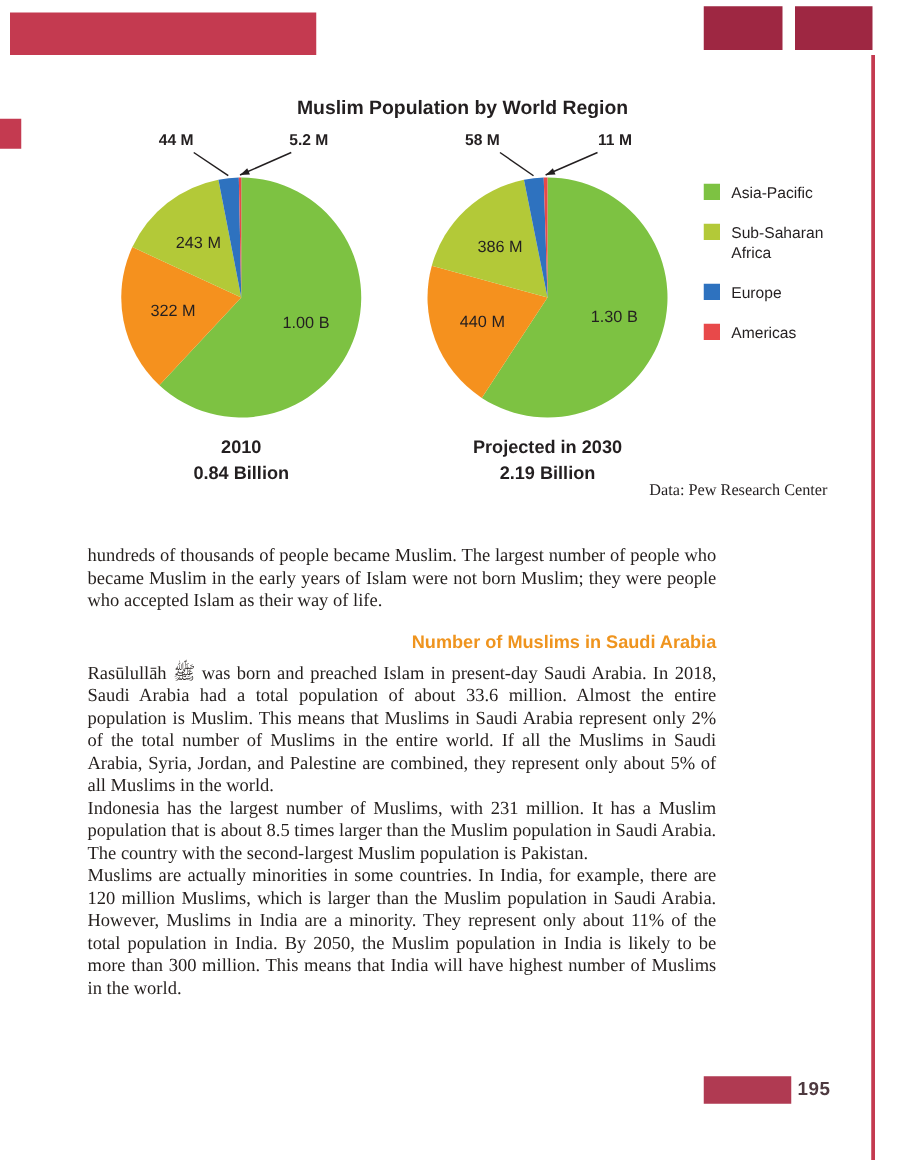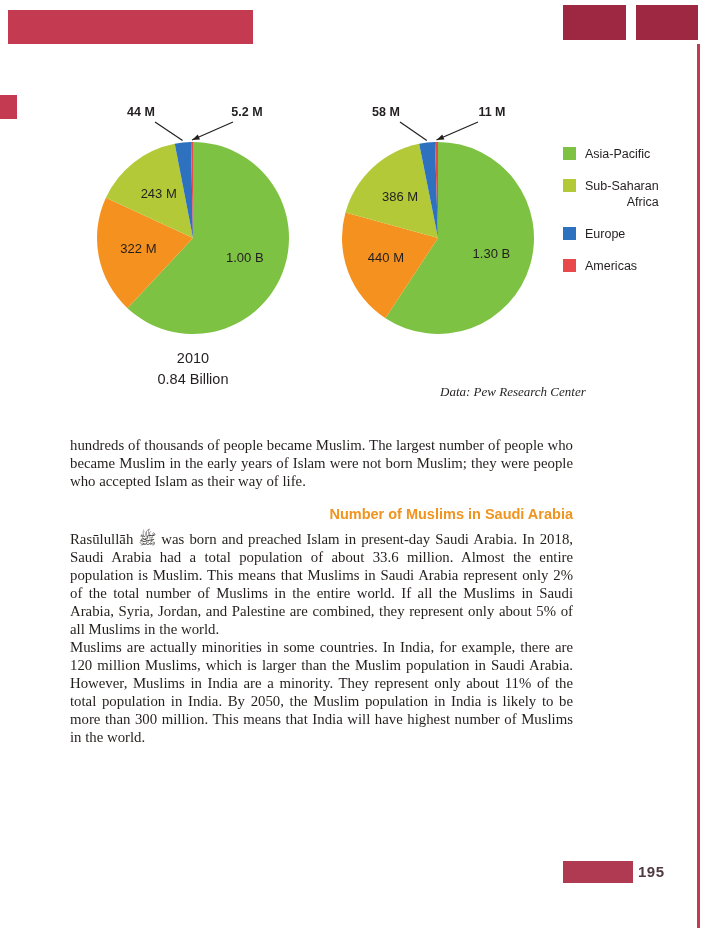--- a/index.html
+++ b/index.html
@@ -29,31 +29,31 @@
     text-align:center;font-size:15.5px;font-weight:bold;color:#231f20;
   }
   .pie-svg{position:absolute;top:100px;width:220px;height:244px;}
   .pie-svg.p0{left:83px;}
   .pie-svg.p1{left:328px;}
   svg text{font-family:"Liberation Sans",sans-serif;fill:#231f20;}
   svg text.inside{font-size:13px;}
   svg text.outside{font-size:12.5px;font-weight:bold;}
   .pie-caption{
     position:absolute;top:348px;width:220px;text-align:center;
-    font-size:14.5px;font-weight:normal;color:#231f20;line-height:21px;
+    font-size:14.5px;font-weight:bold;color:#231f20;line-height:21px;
   }
   .pie-caption.p0{left:83px;}
   .pie-caption.p1{left:328px;}
-  .legend{position:absolute;left:563px;top:146px;display:flex;flex-direction:column;gap:16px;text-align:right;}
+  .legend{position:absolute;left:563px;top:146px;display:flex;flex-direction:column;gap:16px;}
   .legend-item{display:flex;align-items:flex-start;}
   .legend-swatch{width:13px;height:13px;margin-right:9px;margin-top:1px;flex:0 0 13px;}
   .legend-label{font-size:12.5px;color:#231f20;line-height:16px;white-space:pre-line;}
   .chart-source{
-    position:absolute;left:440px;top:384px;width:222px;text-align:left;
-    font-family:"Liberation Serif",serif;font-style:italic;font-size:13px;color:#231f20;
+    position:absolute;left:440px;top:384px;width:222px;text-align:right;
+    font-family:"Liberation Serif",serif;font-size:13px;color:#231f20;
   }
   
   .article{
     position:absolute;left:70px;top:436px;width:503px;
     font-family:"Liberation Serif",serif;font-size:14.8px;line-height:18px;
     color:#241f1d;text-align:justify;
   }
   .article p{margin:0;}
   .section-heading{
     margin:15px 0 7px 0;
@@ -68,20 +68,21 @@
 <div class="page">
 
   <div class="accent top-left-bar"></div>
   <div class="accent left-edge-square"></div>
   <div class="accent tr-block-1"></div>
   <div class="accent tr-block-2"></div>
   <div class="accent right-rule"></div>
   <div class="accent footer-bar"></div>
   <div class="page-number">195</div>
 
+  <div class="chart-title">Muslim Population by World Region</div>
 
   <svg class="pie-svg p0" viewBox="0 0 220 244">
       <path d="M 110 138 L 110.00 42.00 A 96 96 0 1 1 44.50 208.19 Z" fill="#7dc242"></path>
       <text x="161.8" y="162.4" text-anchor="middle" class="inside">1.00 B</text>
       <path d="M 110 138 L 44.50 208.19 A 96 96 0 0 1 22.88 97.68 Z" fill="#f5911e"></path>
       <text x="55.4" y="152.7" text-anchor="middle" class="inside">322 M</text>
       <path d="M 110 138 L 22.88 97.68 A 96 96 0 0 1 91.73 43.76 Z" fill="#b3c938"></path>
       <text x="75.7" y="98.2" text-anchor="middle" class="inside">243 M</text>
       <path d="M 110 138 L 91.73 43.76 A 96 96 0 0 1 108.06 42.02 Z" fill="#2e72bf"></path>
       <text x="58" y="16" text-anchor="middle" class="outside">44 M</text>
@@ -104,20 +105,24 @@
       <path d="M 110 138 L 106.98 42.05 A 96 96 0 0 1 110.00 42.00 Z" fill="#e8494a"></path>
       <text x="164" y="16" text-anchor="middle" class="outside">11 M</text>
       <line x1="150" y1="22" x2="108.5" y2="40.0" stroke="#231f20" stroke-width="1.2"></line>
       <polygon points="108.5,40.0 114.3,34.5 116.4,39.5" fill="#231f20"></polygon>
     </svg>
 
   <div class="pie-caption p0">
     <div>2010</div>
     <div>0.84 Billion</div>
   </div>
+  <div class="pie-caption p1">
+    <div>Projected in 2030</div>
+    <div>2.19 Billion</div>
+  </div>
 
   <div class="legend">
     <div class="legend-item">
       <span class="legend-swatch" style="background: rgb(125, 194, 66);"></span>
       <span class="legend-label">Asia-Pacific</span>
     </div>
     <div class="legend-item">
       <span class="legend-swatch" style="background: rgb(179, 201, 56);"></span>
       <span class="legend-label">Sub-Saharan
 Africa</span>
@@ -133,17 +138,18 @@
   </div>
 
   <div class="chart-source">Data: Pew Research Center</div>
 
   <div class="article">
     <p>hundreds of thousands of people became Muslim. The largest number of people who became Muslim in the early years of Islam were not born Muslim; they were people who accepted Islam as their way of life.</p>
 
     <div class="section-heading">Number of Muslims in Saudi Arabia</div>
     <p>Rasūlullāh ﷺ was born and preached Islam in present-day Saudi Arabia. In 2018, Saudi Arabia had a total population of about 33.6 million. Almost the entire population is Muslim. This means that Muslims in Saudi Arabia represent only 2% of the total number of Muslims in the entire world. If all the Muslims in Saudi Arabia, Syria, Jordan, and Palestine are combined, they represent only about 5% of all Muslims in the world.</p>
 
+    <p>Indonesia has the largest number of Muslims, with 231 million. It has a Muslim population that is about 8.5 times larger than the Muslim population in Saudi Arabia. The country with the second-largest Muslim population is Pakistan.</p>
 
     <p>Muslims are actually minorities in some countries. In India, for example, there are 120 million Muslims, which is larger than the Muslim population in Saudi Arabia. However, Muslims in India are a minority. They represent only about 11% of the total population in India. By 2050, the Muslim population in India is likely to be more than 300 million. This means that India will have highest number of Muslims in the world.</p>
   </div>
 
 </div>
 
 </body></html>

